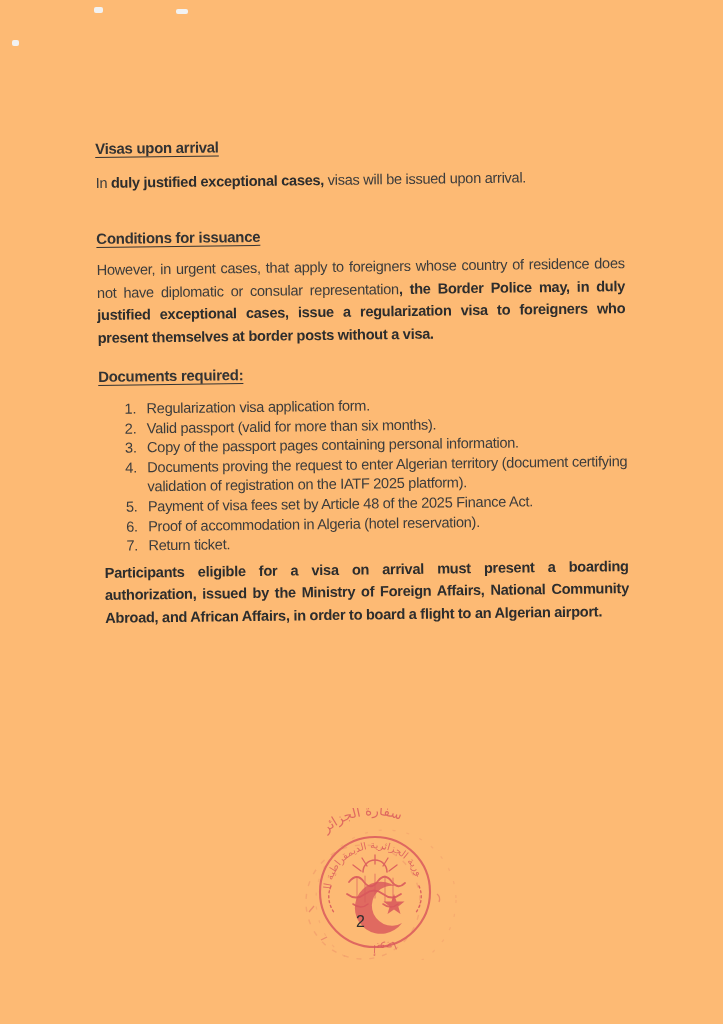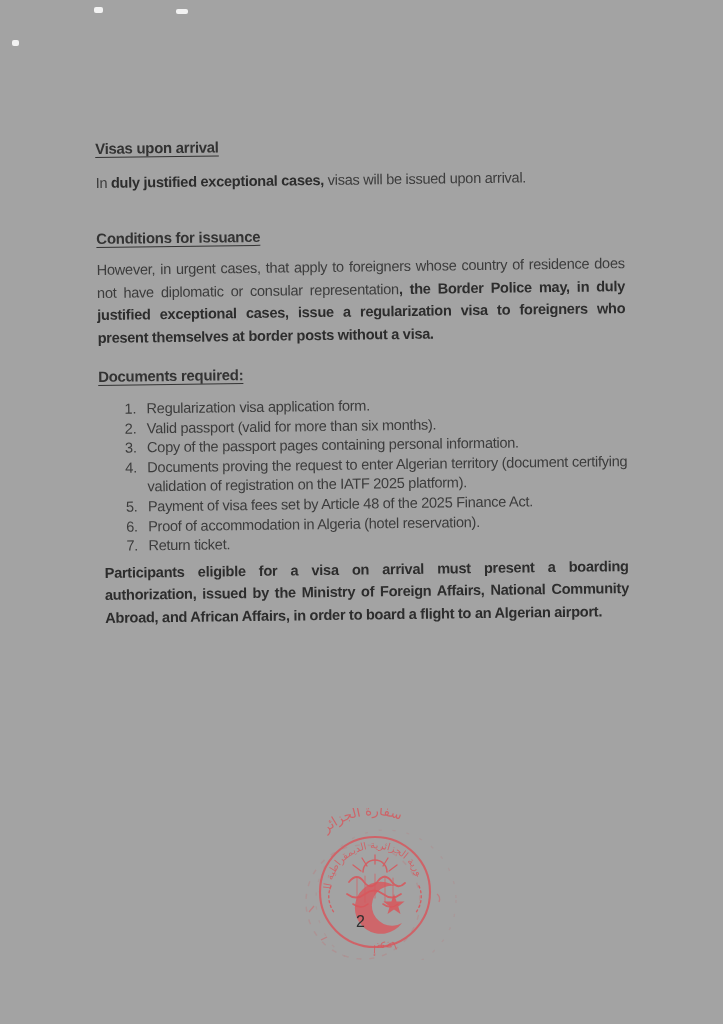--- a/index.html
+++ b/index.html
@@ -6,21 +6,21 @@
   body {
     width: 723px; height: 1024px;
     background: #ffffff;
     position: relative;
     overflow: hidden;
     font-family: "Liberation Sans", sans-serif;
     color: #3c3c3c;
   }
   .scan-page {
     position: absolute; inset: 0;
-    background: #a3a3a3;
+    background: #fdba74;
   }
   
   .content {
     position: absolute;
     left: 95px; top: 139px; width: 528px;
     transform: rotate(-0.75deg);
     transform-origin: 0 0;
     font-size: 14.6px;
     letter-spacing: -0.3px;
     line-height: 22px;

